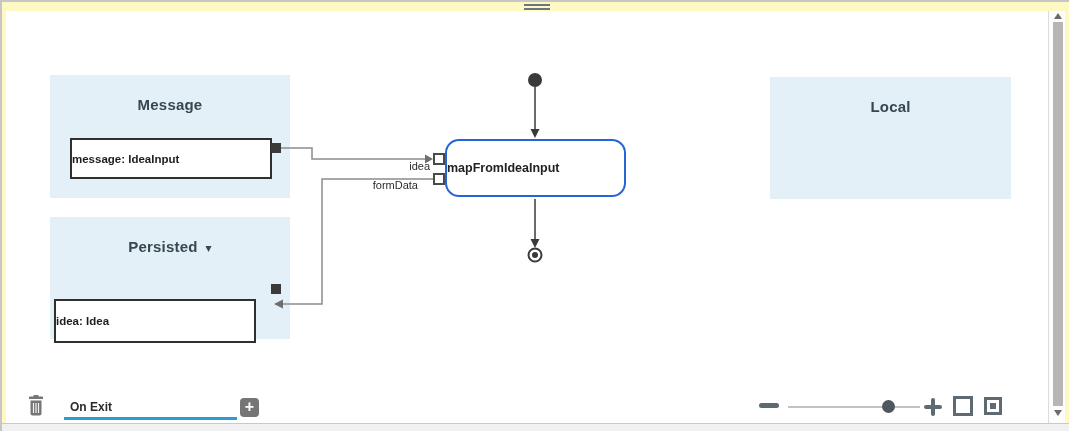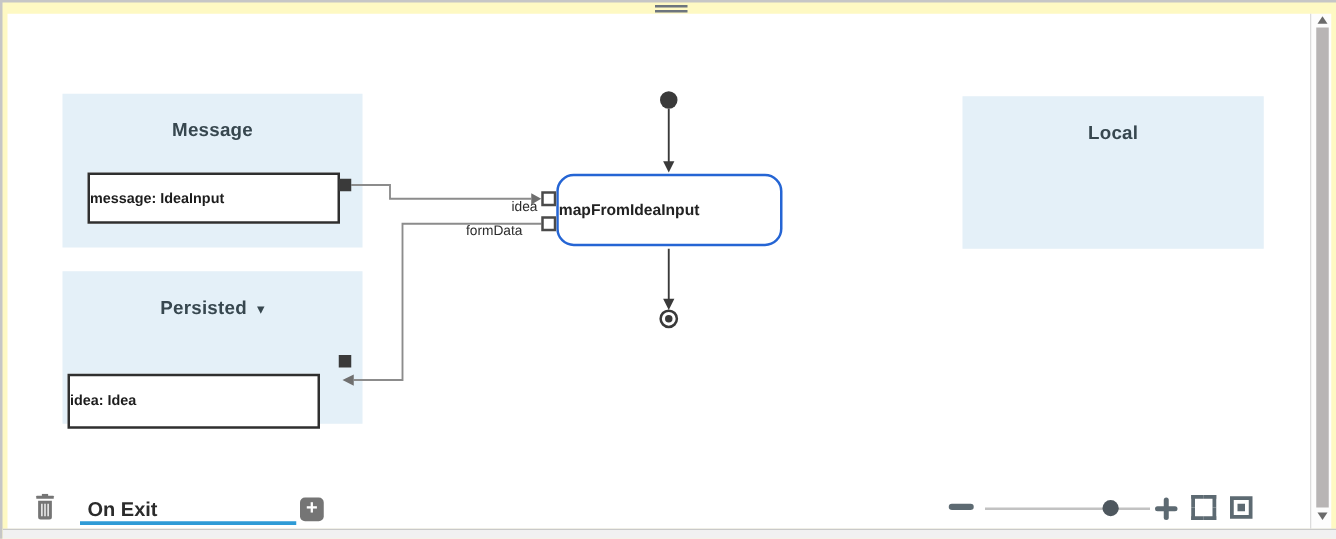--- a/index.html
+++ b/index.html
@@ -48,21 +48,21 @@
   #port-formdata{left:431px;top:151px;}
   #port-idea{left:431px;top:171px;}
   .port-label{width:100px;text-align:right;font-size:11px;color:#2c2c2c;}
   #label-formdata{left:316px;top:137px;margin-top:40px;}
   #label-idea{left:328px;top:158px;}
 
   #wires{left:0;top:0;width:1069px;height:431px;pointer-events:none;}
 
   
   #trash-btn{left:24px;top:393px;width:20px;height:22px;cursor:pointer;}
-  #tab-name{left:68px;top:398px;font-weight:bold;font-size:16px;color:#2b2b2b;cursor:text;}
+  #tab-name{left:68px;top:398px;font-weight:bold;font-size:12px;color:#2b2b2b;cursor:text;}
   #tab-underline{left:62px;top:415px;width:173px;height:3px;background:var(--accent_blue);}
   #add-tab-btn{left:238px;top:396px;width:19px;height:19px;border-radius:4px;background:var(--icon_gray);
                color:#fff;font-weight:bold;font-size:16px;line-height:17px;text-align:center;cursor:pointer;}
 
   
   .zctl{cursor:pointer;}
   #zoom-out{left:757px;top:401px;width:20px;height:5px;border-radius:2.5px;background:var(--control_gray);}
   #slider-track{left:786px;top:404px;width:132px;height:2px;background:#c2c2c2;}
   #slider-handle{top:-6px;width:13px;height:13px;border-radius:50%;background:#4e575e;margin-left:-6px;}
   #zoom-in{left:922px;top:396px;width:18px;height:18px;}

